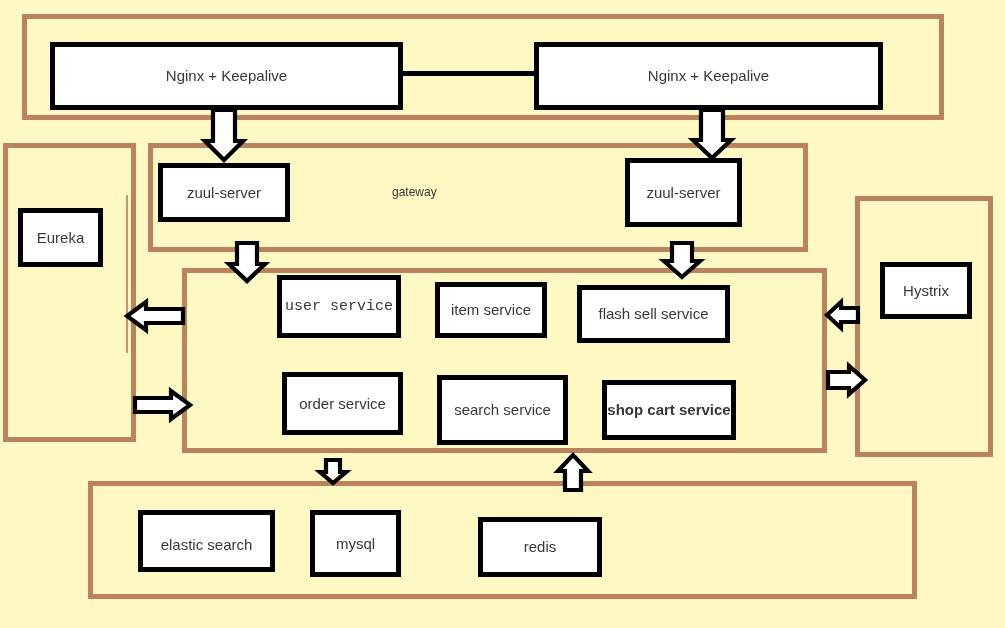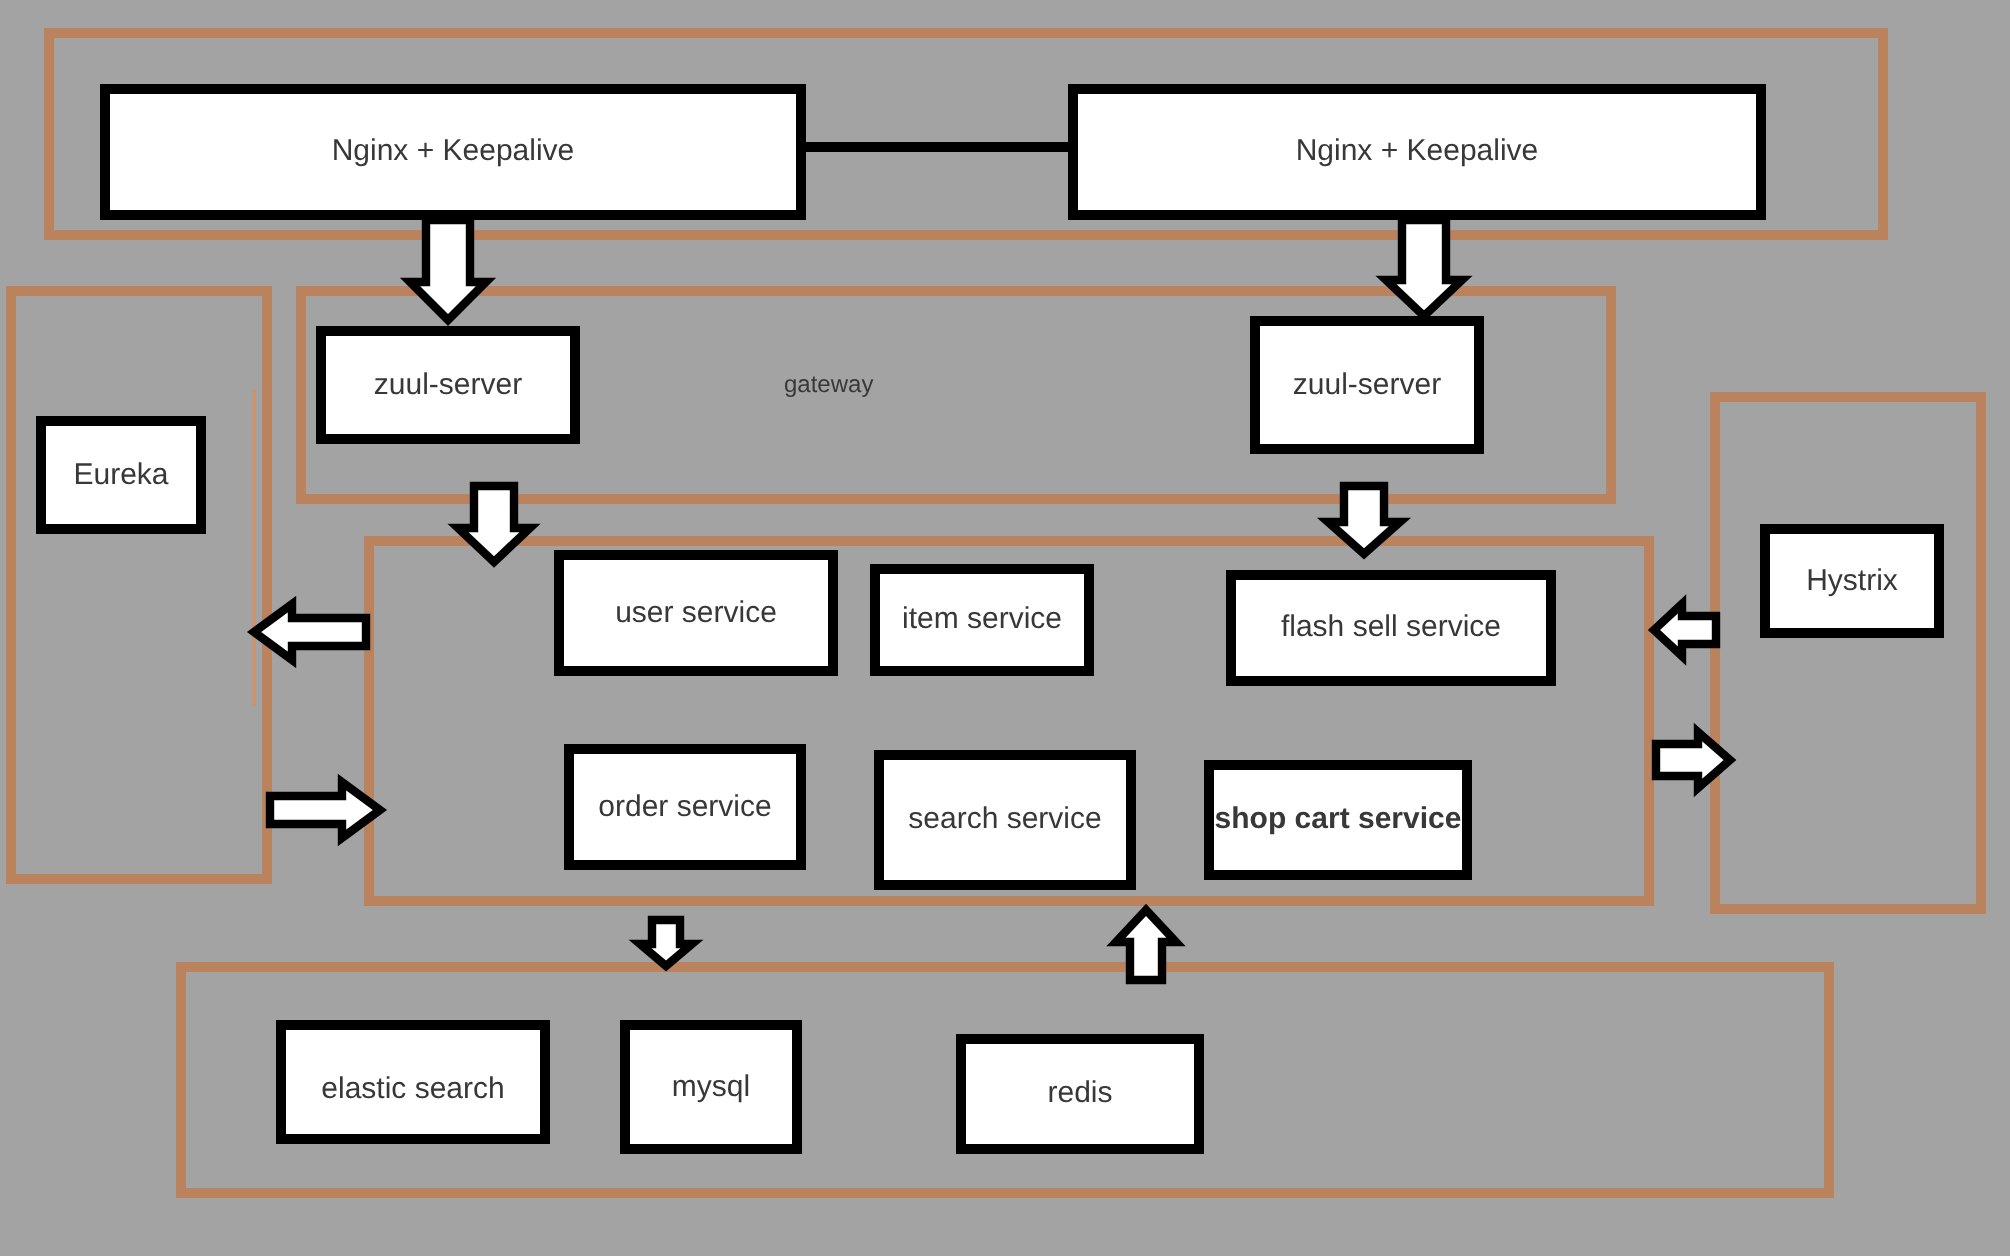--- a/index.html
+++ b/index.html
@@ -2,21 +2,21 @@
 <html><head>
 <meta charset="utf-8">
 <style>
   * { margin: 0; padding: 0; box-sizing: border-box; }
   html,body { background: #ffffff; }
   body { font-family: "Liberation Sans", "DejaVu Sans", sans-serif; }
   .canvas {
     position: relative;
     width: 1005px;
     height: 628px;
-    background: #a3a3a3;
+    background: #fef9c3;
     overflow: hidden;
     color: #383838;
   }
   .container-frame {
     position: absolute;
     border: 5px solid #BA835D;
     background: transparent;
   }
   .node-box {
     position: absolute;
@@ -101,27 +101,27 @@
   </div>
   <div class="floating-label" style="left:392px; top:185px;">gateway</div>
   <div class="node-box" style="left:625px; top:158px; width:117px; height:69px;">
     <span>zuul-server</span>
   </div>
 
   <div class="node-box" style="left:18px; top:208px; width:85px; height:59px;">
     <span>Eureka</span>
   </div>
 
-  <div class="node-box" style="left:277px; top:275px; width:142px; height:63px;">
+  <div class="node-box" style="left:277px; top:275px; width:124px; height:63px;font-family:Liberation Mono, monospace;">
     <span>user service</span>
   </div>
   <div class="node-box" style="left:435px; top:282px; width:112px; height:56px;">
     <span>item service</span>
   </div>
-  <div class="node-box" style="left:577px; top:285px; width:165px; height:58px;margin-left:36px;">
+  <div class="node-box" style="left:577px; top:285px; width:153px; height:58px;">
     <span>flash sell service</span>
   </div>
   <div class="node-box" style="left:282px; top:372px; width:121px; height:63px;">
     <span>order service</span>
   </div>
   <div class="node-box" style="left:437px; top:375px; width:131px; height:70px;">
     <span>search service</span>
   </div>
   <div class="node-box" style="left:602px; top:380px; width:134px; height:60px;font-weight:bold;">
     <span>shop cart service</span>

